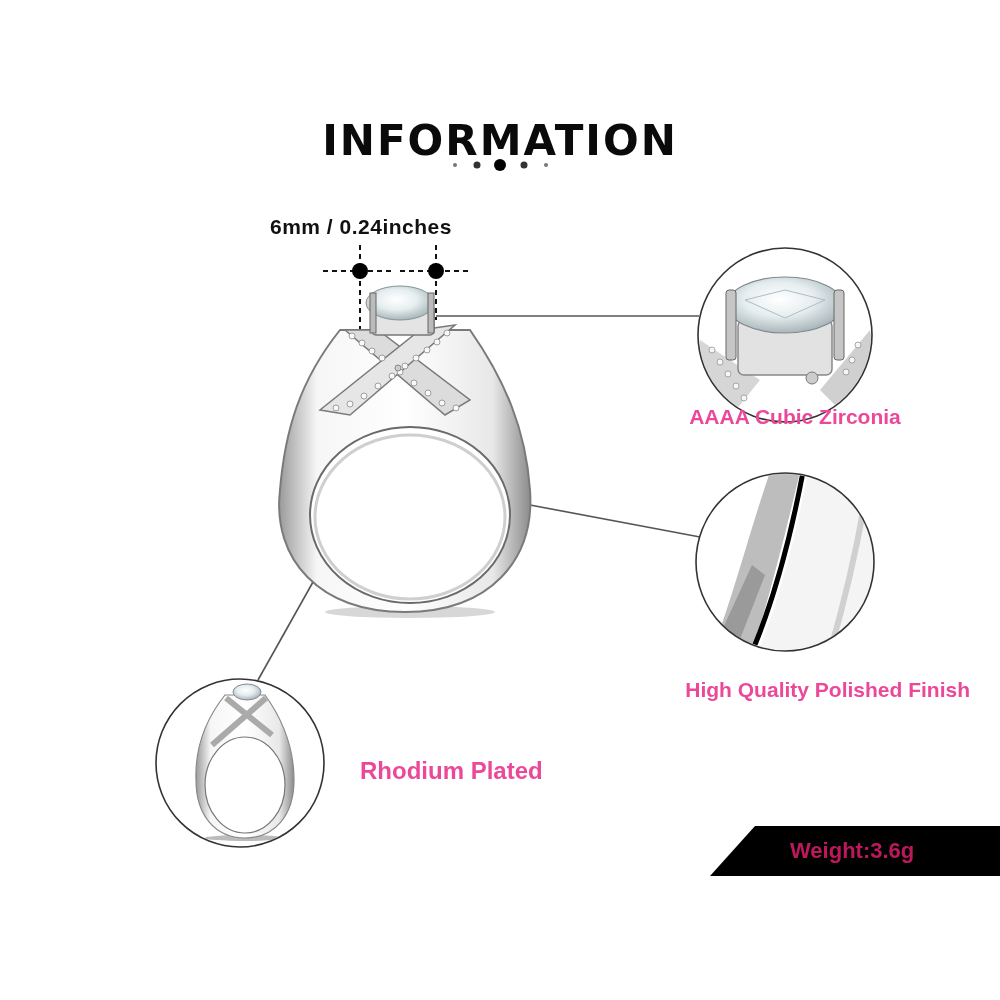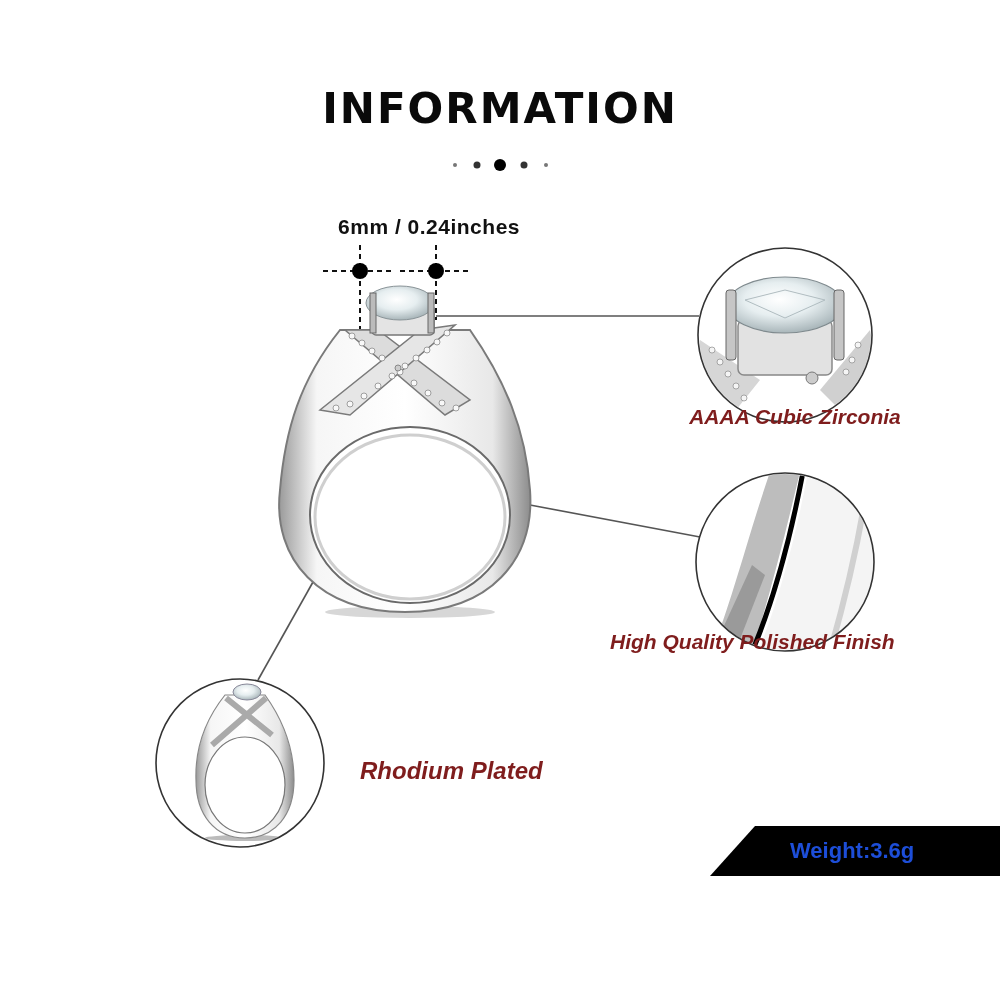--- a/index.html
+++ b/index.html
@@ -1,31 +1,31 @@
 <!DOCTYPE html>
 <html><head>
 <meta charset="utf-8">
 <style>
   html, body { margin: 0; padding: 0; background: #ffffff; }
   body { width: 1000px; height: 1000px; position: relative; overflow: hidden;
          font-family: "DejaVu Sans", "Liberation Sans", sans-serif; color: #111; }
   .abs { position: absolute; }
-  .title { left: 0; width: 1000px; top: 84px; text-align: center;
+  .title { left: 0; width: 1000px; top: 116px; text-align: center;
            font-family: "DejaVu Sans", sans-serif; font-weight: bold; font-size: 42px;
            letter-spacing: 2px; color: #0a0a0a; }
   .dots { left: 450px; top: 157px; width: 100px; height: 16px; }
-  .measure { left: 270px; top: 215px; width: 250px; text-align: right;
+  .measure { left: 270px; top: 215px; width: 250px; text-align: left;
              font-family: "Liberation Sans", sans-serif; font-weight: bold; font-size: 21px;
              letter-spacing: 0.5px; }
-  .caption { font-family: "Liberation Sans", sans-serif; font-weight: bold; color: #7f1d1d; font-style: italic; }
+  .caption { font-family: "Liberation Sans", sans-serif; font-weight: bold; color: #ec4899; }
   .cap-cz { left: 650px; top: 405px; width: 290px; text-align: center; font-size: 21px; }
-  .cap-pol { left: 610px; top: 630px; width: 360px; text-align: left; font-size: 21px; }
+  .cap-pol { left: 610px; top: 678px; width: 360px; text-align: right; font-size: 21px; }
   .cap-rh { left: 360px; top: 756px; font-size: 24px; line-height: 30px; }
   .weight-text { left: 790px; top: 838px; font-family: "Liberation Sans", sans-serif;
-                 font-weight: bold; font-size: 22px; color: #1d4ed8; }
+                 font-weight: bold; font-size: 22px; color: #be185d; }
   svg { display: block; }
 </style>
 </head>
 <body>
 
 <div class="abs title">INFORMATION</div>
 
 <svg class="abs dots" viewBox="0 0 100 16" width="100" height="16">
   <circle cx="5" cy="8" r="2" fill="#777"></circle>
   <circle cx="27" cy="8" r="3.5" fill="#333"></circle>

